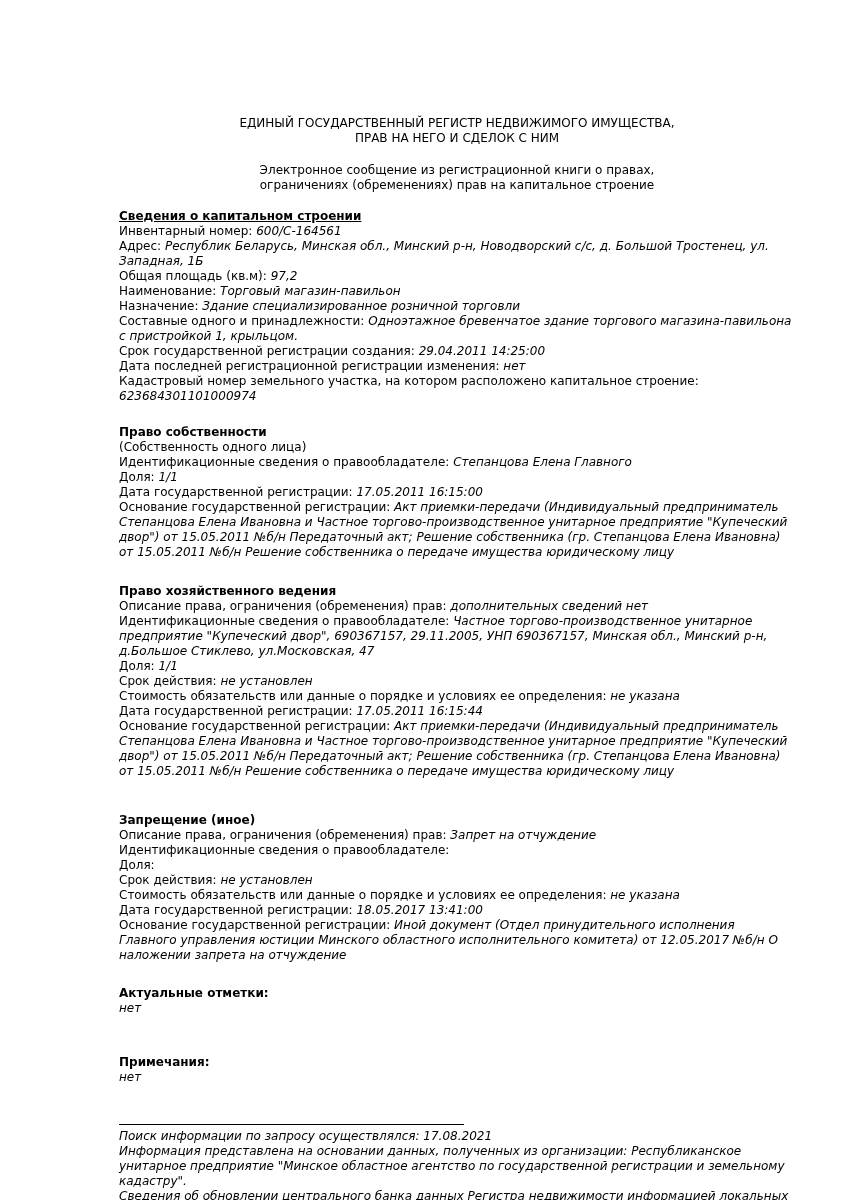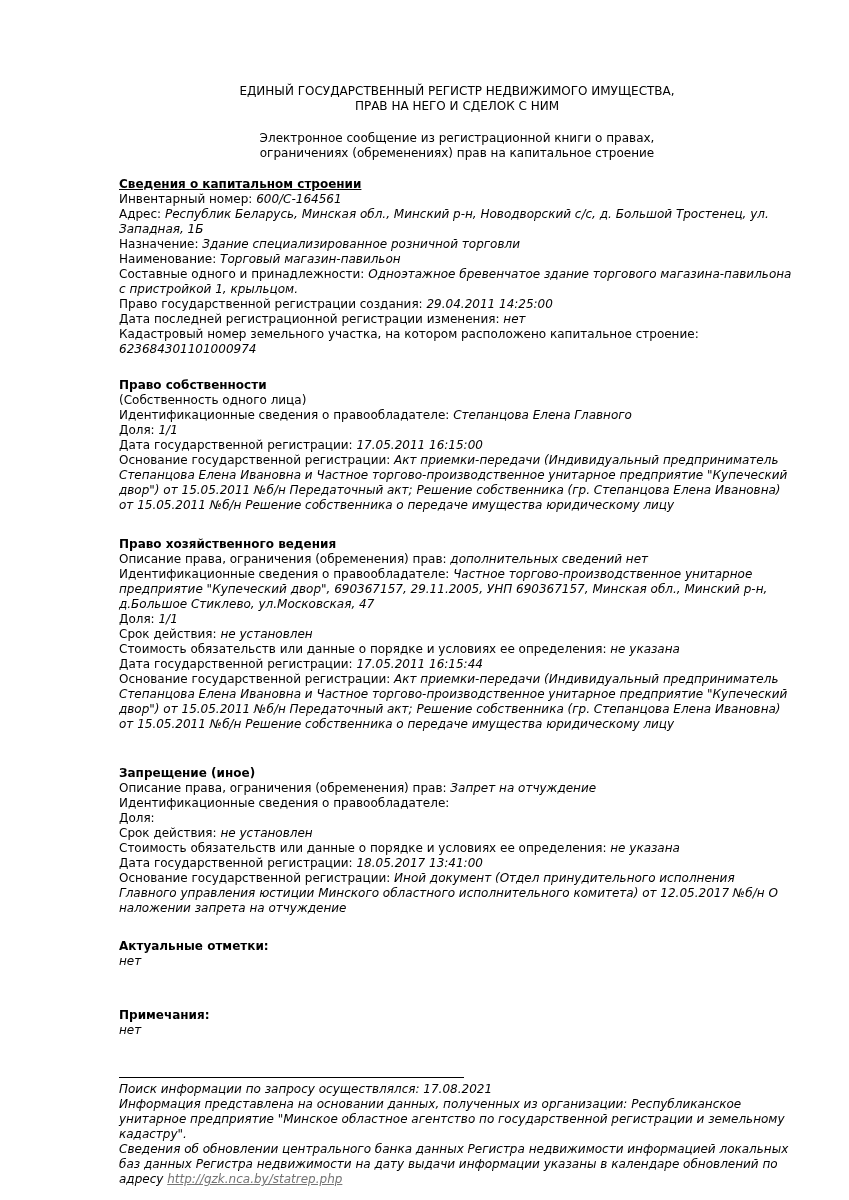--- a/index.html
+++ b/index.html
@@ -7,21 +7,21 @@
     position: relative;
     width: 849px;
     height: 1200px;
     background: #ffffff;
     color: #000000;
     font-family: "DejaVu Sans", "Liberation Sans", sans-serif;
     font-size: 12px;
     line-height: 15px;
     overflow: hidden;
     box-sizing: border-box;
-    padding: 84px 54px 0 119px;
+    padding: 116px 54px 0 119px;
   }
   .doc-header { text-align: center; }
   .doc-title { white-space: nowrap; }
   .doc-subtitle-block { margin-top: 17px; }
   .sections { display: block; }
   .section { margin-top: 30px; }
   #sec-capital-structure { margin-top: 16px; }
   #sec-ownership { margin-top: 21px; }
   #sec-economic-management { margin-top: 24px; }
   #sec-prohibition { margin-top: 34px; }
@@ -57,24 +57,25 @@
       <div>Электронное сообщение из регистрационной книги о правах,</div>
       <div>ограничениях (обременениях) прав на капитальное строение</div>
     </div>
   </div>
 
   <div class="sections">
       <section class="section" id="sec-capital-structure">
         <div class="sec-title underline">Сведения о капитальном строении</div>
         <div class="field"><span class="flabel">Инвентарный номер: </span><span class="fvalue">600/С-164561</span></div>
         <div class="field"><span class="flabel">Адрес: </span><span class="fvalue">Республик Беларусь, Минская обл., Минский р-н, Новодворский с/с, д. Большой Тростенец, ул. Западная, 1Б</span></div>
+        <div class="field"><span class="flabel">Общая площадь (кв.м): </span><span class="fvalue">97,2</span></div>
+        <div class="field"><span class="flabel">Наименование: </span><span class="fvalue">Торговый магазин-павильон</span></div>
         <div class="field"><span class="flabel">Назначение: </span><span class="fvalue">Здание специализированное розничной торговли</span></div>
-        <div class="field"><span class="flabel">Наименование: </span><span class="fvalue">Торговый магазин-павильон</span></div>
         <div class="field"><span class="flabel">Составные одного и принадлежности: </span><span class="fvalue">Одноэтажное бревенчатое здание торгового магазина-павильона с пристройкой 1, крыльцом.</span></div>
-        <div class="field"><span class="flabel">Право государственной регистрации создания: </span><span class="fvalue">29.04.2011 14:25:00</span></div>
+        <div class="field"><span class="flabel">Срок государственной регистрации создания: </span><span class="fvalue">29.04.2011 14:25:00</span></div>
         <div class="field"><span class="flabel">Дата последней регистрационной регистрации изменения: </span><span class="fvalue">нет</span></div>
         <div class="field"><span class="flabel">Кадастровый номер земельного участка, на котором расположено капитальное строение: </span><span class="fvalue">623684301101000974</span></div>
       </section>
       <section class="section" id="sec-ownership">
         <div class="sec-title">Право собственности</div>
         <div class="sec-note">(Собственность одного лица)</div>
         <div class="field"><span class="flabel">Идентификационные сведения о правообладателе: </span><span class="fvalue">Степанцова Елена Главного</span></div>
         <div class="field"><span class="flabel">Доля: </span><span class="fvalue">1/1</span></div>
         <div class="field"><span class="flabel">Дата государственной регистрации: </span><span class="fvalue">17.05.2011 16:15:00</span></div>
         <div class="field"><span class="flabel">Основание государственной регистрации: </span><span class="fvalue">Акт приемки-передачи (Индивидуальный предприниматель Степанцова Елена Ивановна и Частное торгово-производственное унитарное предприятие "Купеческий двор") от 15.05.2011 №б/н Передаточный акт; Решение собственника (гр. Степанцова Елена Ивановна) от 15.05.2011 №б/н Решение собственника о передаче имущества юридическому лицу</span></div>

